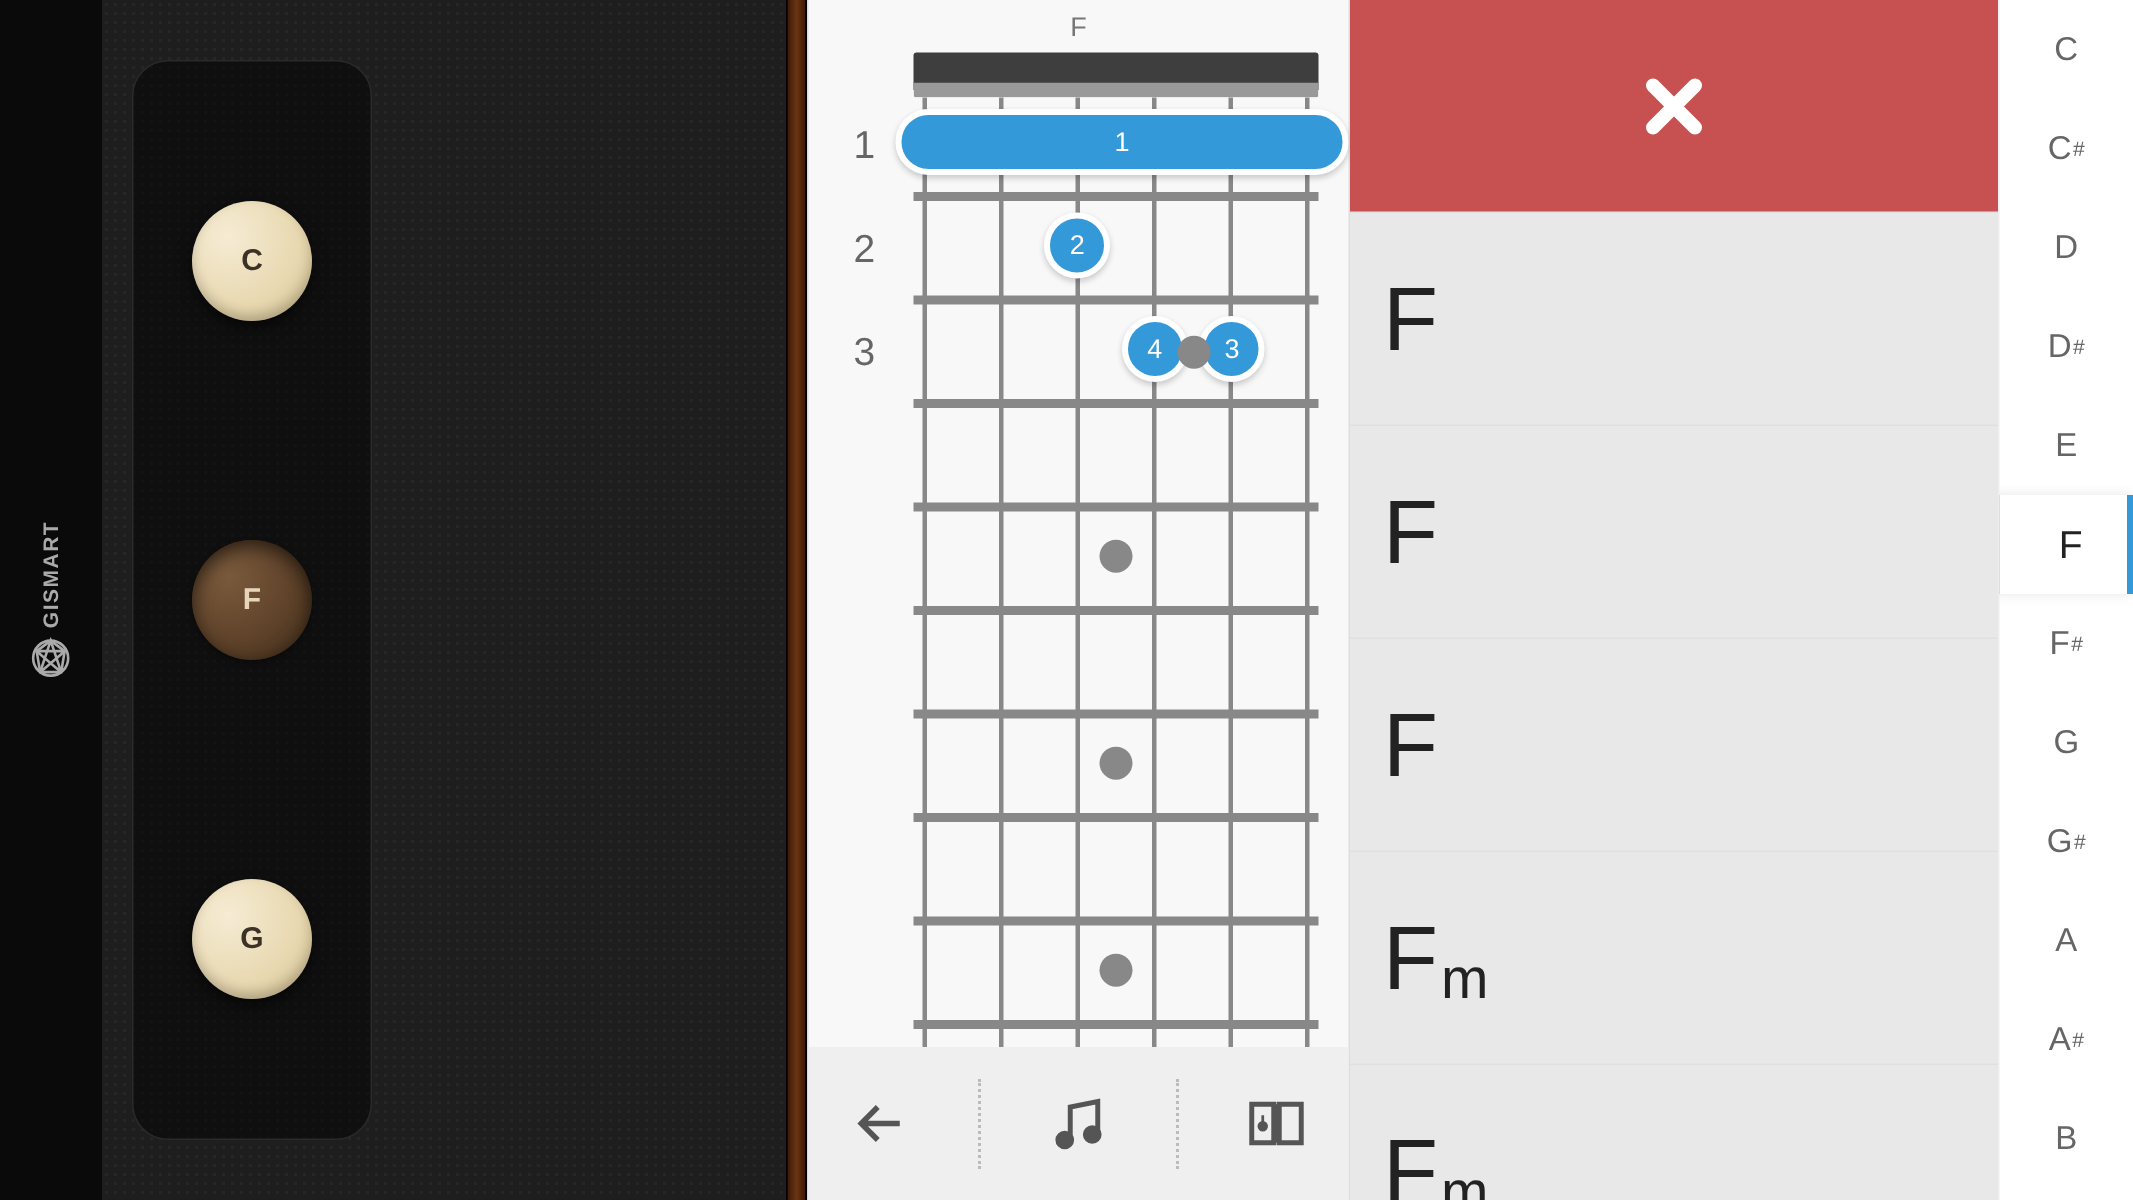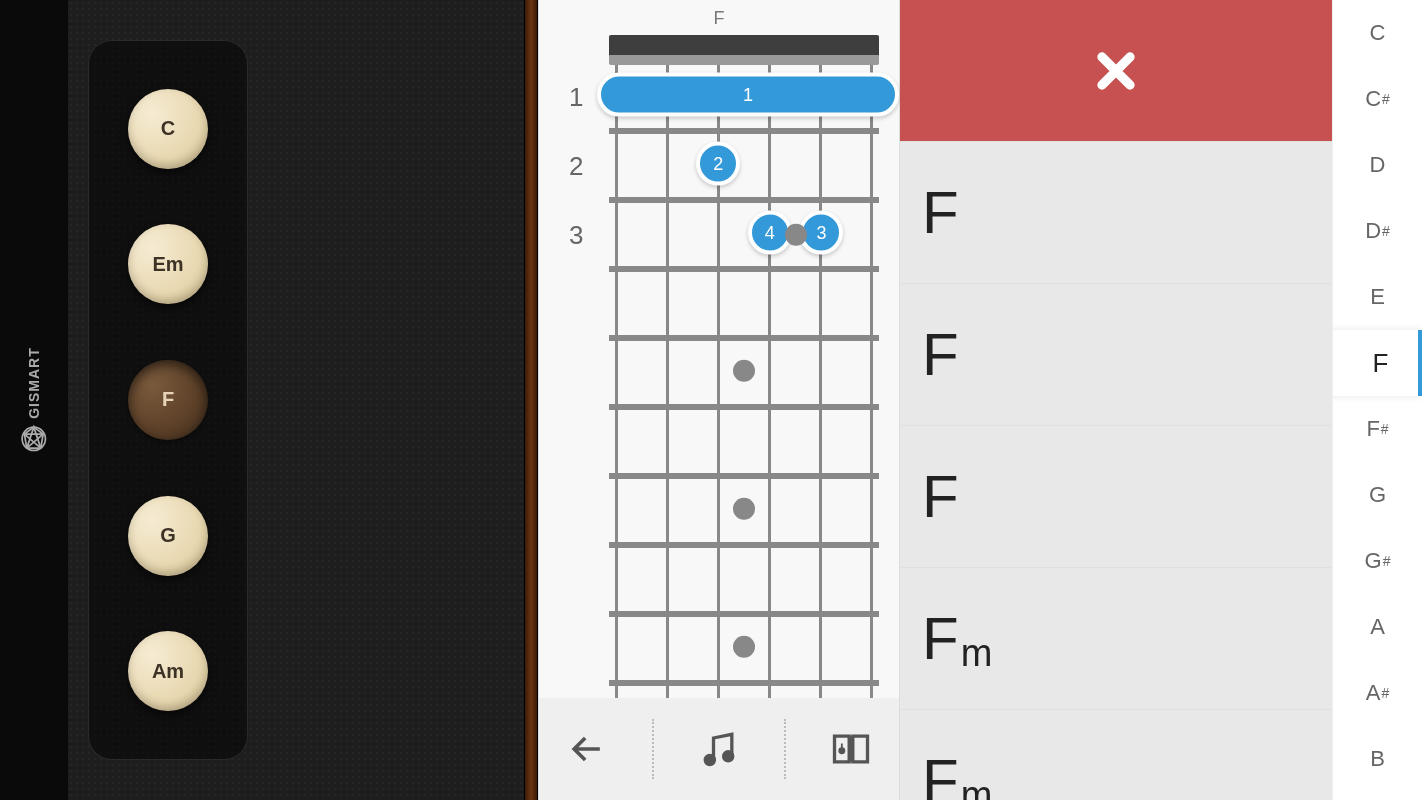--- a/index.html
+++ b/index.html
@@ -55,24 +55,22 @@
         <circle cx="12" cy="12" r="10"></circle>
         <path d="M12 2 L20 8 L18 20 L6 20 L4 8 Z"></path>
         <path d="M4 8 L20 8 M6 20 L12 2 L18 20 M4 8 L18 20 M20 8 L6 20"></path>
       </svg>
       <span>GISMART</span>
     </div>
   </div>
   <div class="chord-button-area">
     <div class="chord-button-container" id="chord-tray">
         <div class="chord-btn">C</div>
-        <div class="chord-btn">Em</div>
         <div class="chord-btn pressed">F</div>
         <div class="chord-btn">G</div>
-        <div class="chord-btn">Am</div>
       </div>
   </div>
   <div class="guitar-edge"></div>
 </div>
 
 <div class="fretboard-panel">
   <div class="chord-title">F</div>
   <div class="fretboard-wrapper">
     <div class="nut"></div>
     <div class="fret-rows" id="fret-rows">

